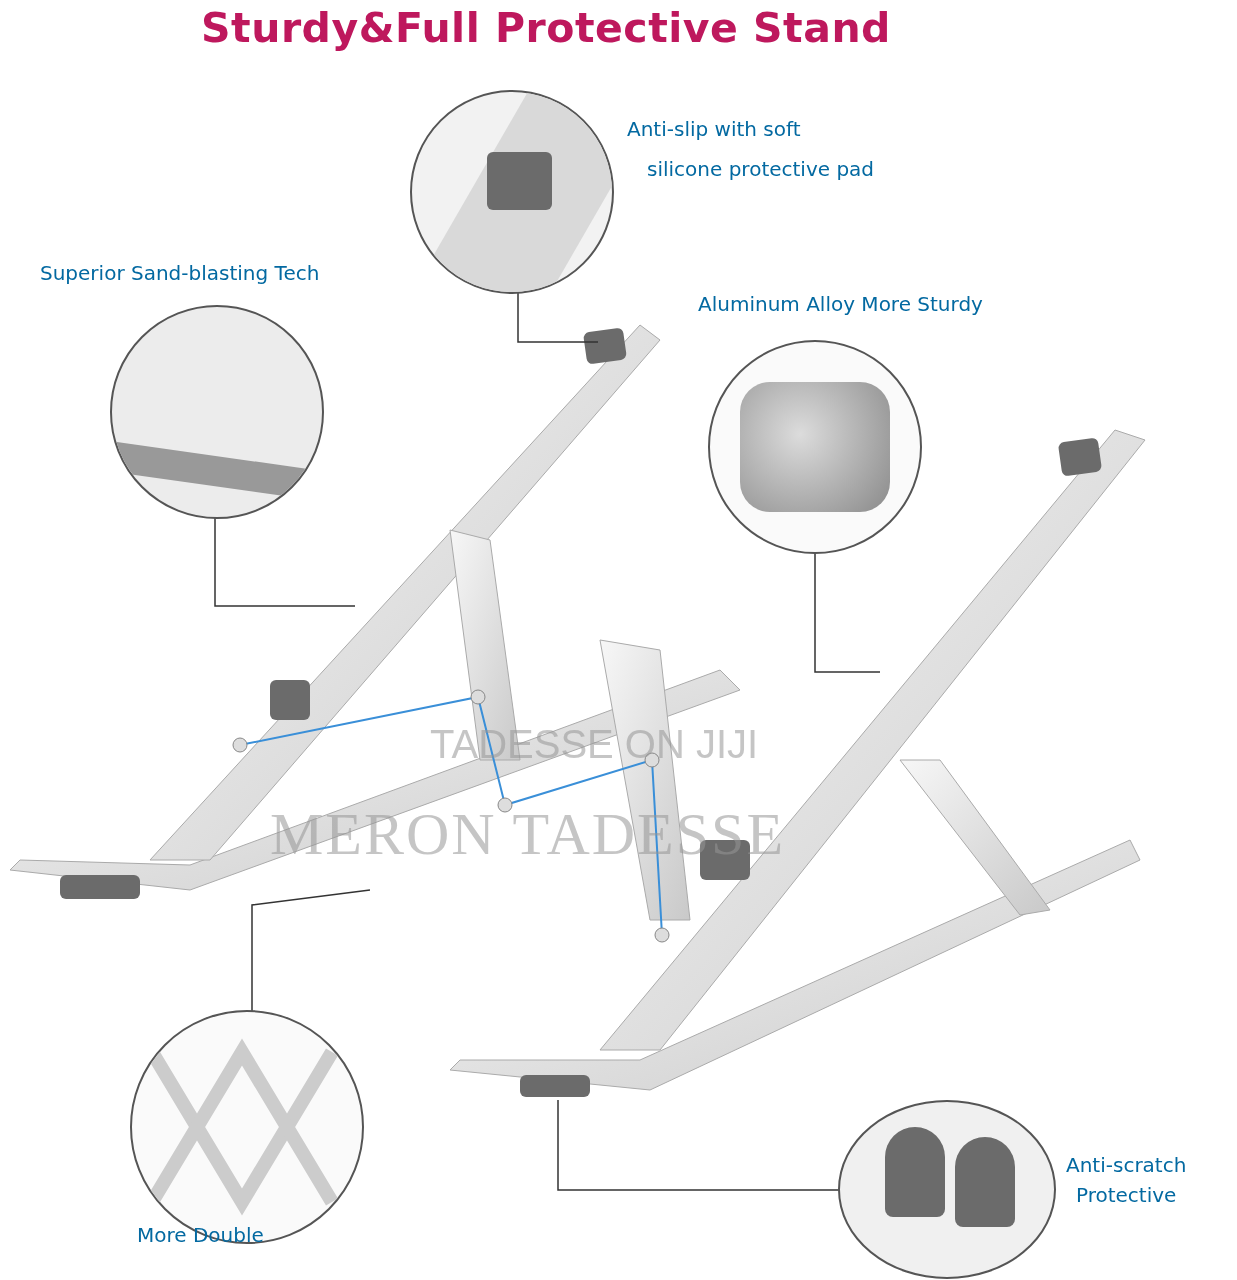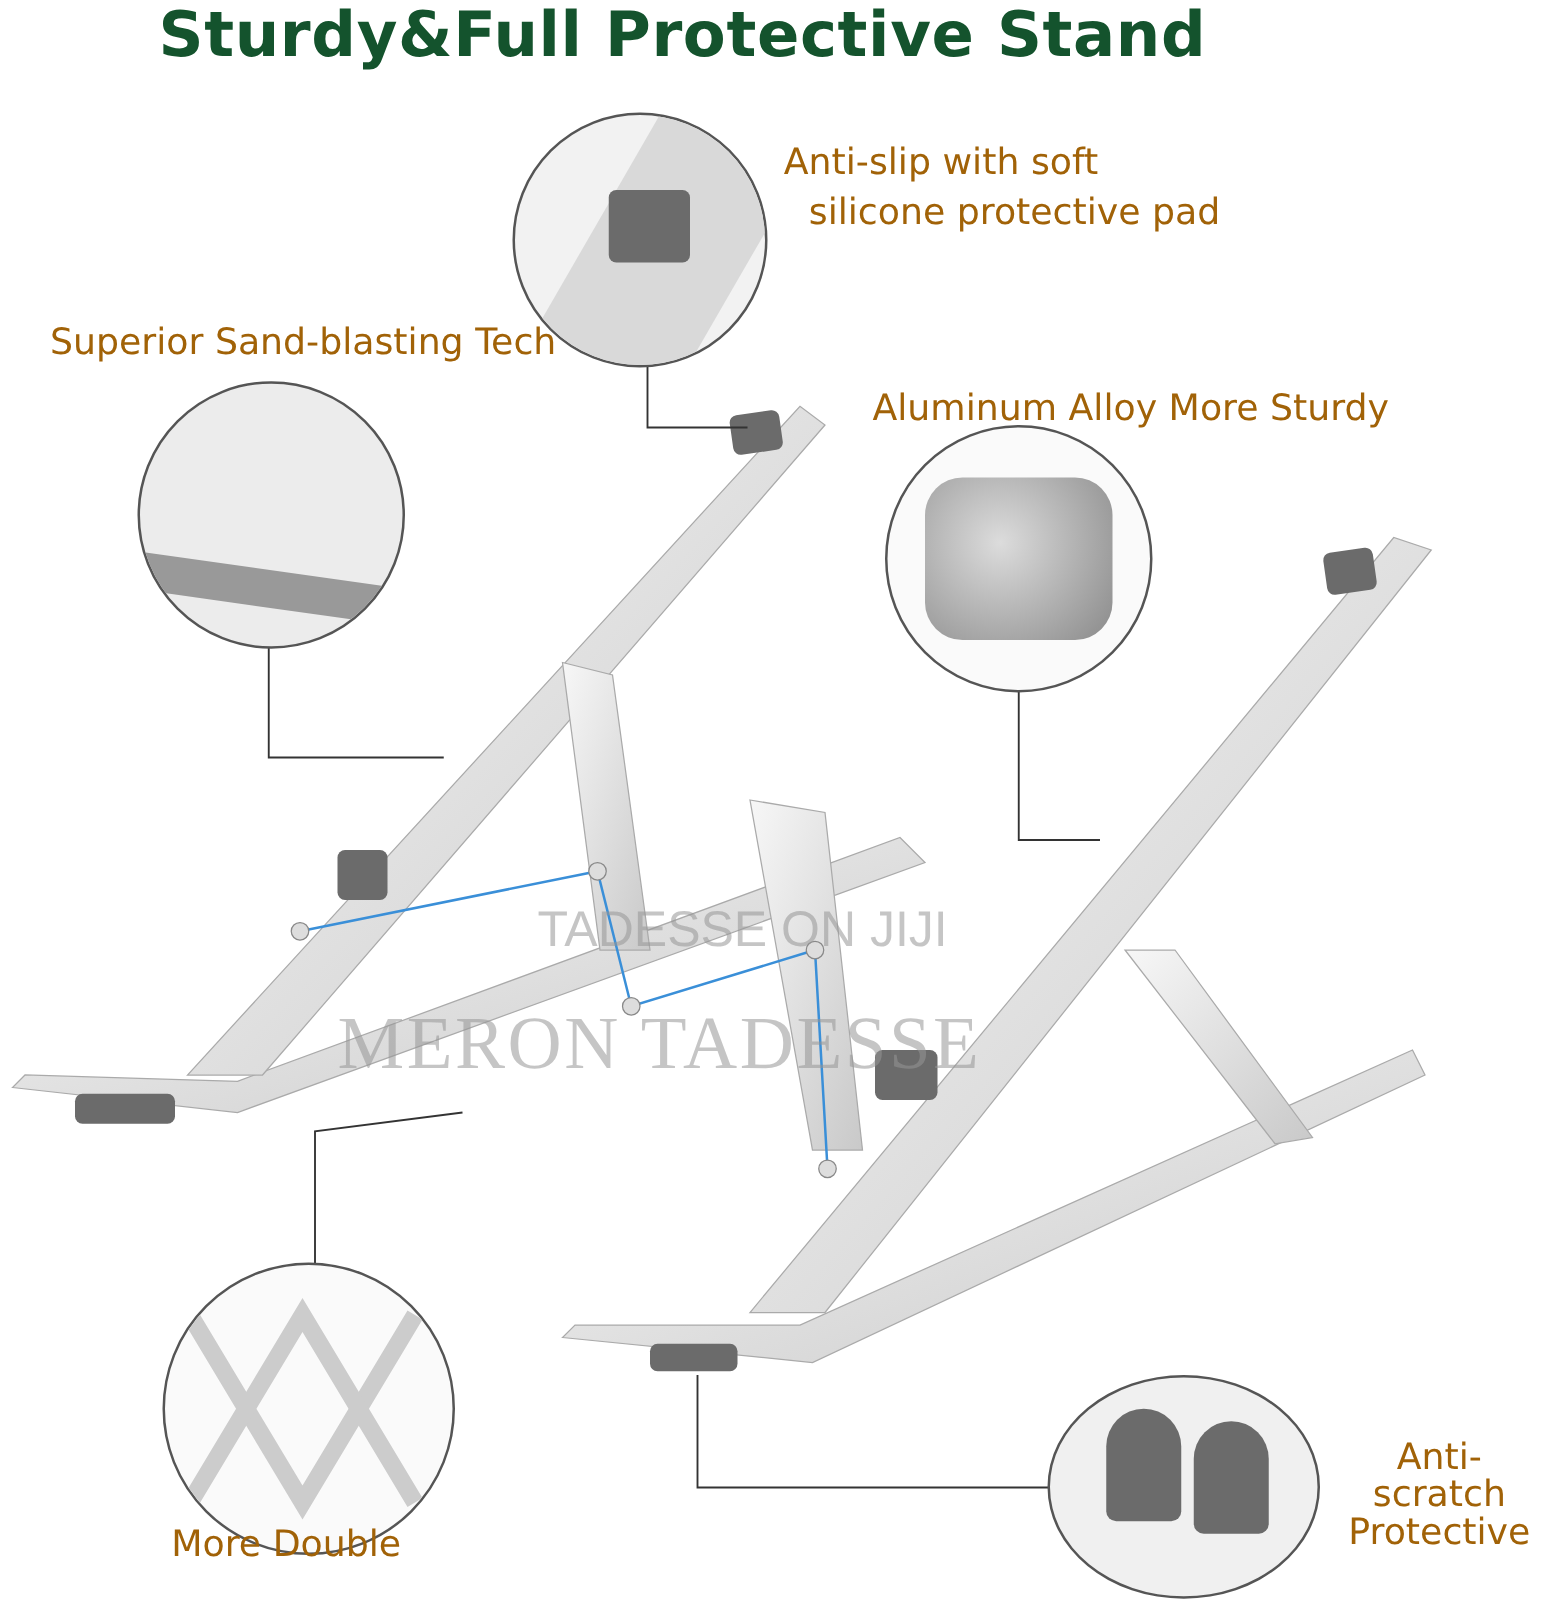--- a/index.html
+++ b/index.html
@@ -1,18 +1,18 @@
 <!DOCTYPE html>
 <html><head>
 <meta charset="utf-8">
 <style>
   html,body{margin:0;padding:0;background:#fff;}
   body{width:1237px;height:1280px;position:relative;overflow:hidden;font-family:"DejaVu Sans","Liberation Sans",sans-serif;}
-  .title{position:absolute;top:0;left:0;width:1092px;text-align:center;color:#14532d;font-weight:bold;font-size:50px;line-height:56px;letter-spacing:0.5px;}
-  .label{position:absolute;color:#a16207;font-size:29px;line-height:32px;}
+  .title{position:absolute;top:0;left:0;width:1092px;text-align:center;color:#be185d;font-weight:bold;font-size:41px;line-height:56px;letter-spacing:0.5px;}
+  .label{position:absolute;color:#0369a1;font-size:20px;line-height:32px;}
   .circle{position:absolute;border:2px solid #555;border-radius:50%;background:#f2f2f2;overflow:hidden;}
   .pad{position:absolute;background:#6b6b6b;border-radius:6px;}
   .wm1{position:absolute;left:430px;top:722px;font-size:40px;color:rgba(150,150,150,0.55);font-family:"Liberation Sans",sans-serif;}
   .wm2{position:absolute;left:270px;top:800px;font-size:60px;color:rgba(150,150,150,0.55);font-family:Liberation Serif, serif;letter-spacing:2px;}
   svg{position:absolute;left:0;top:0;}
 </style>
 </head>
 <body>
 
 <div class="title">Sturdy&amp;Full Protective Stand</div>
@@ -75,21 +75,21 @@
   <div class="pad" style="left:115px;top:35px;width:60px;height:90px;border-radius:30px 30px 8px 8px;"></div>
 </div>
 
 <div class="label" style="left:627px;top:113px;">
   <div>Anti-slip with soft</div>
   <div style="margin-top:8px;margin-left:20px;">silicone protective pad</div>
 </div>
 <div class="label" style="left:40px;top:257px;">
   <div>Superior Sand-blasting Tech</div>
 </div>
-<div class="label" style="left:698px;top:310px;">
+<div class="label" style="left:698px;top:288px;">
   <div>Aluminum Alloy More Sturdy</div>
 </div>
 <div class="label" style="left:137px;top:1220px;line-height:30px;">
   <div>More Double</div>
 </div>
 <div class="label" style="left:1066px;top:1150px;line-height:30px;text-align:center;">
   <div>Anti-scratch</div>
   <div>Protective</div>
 </div>
 

